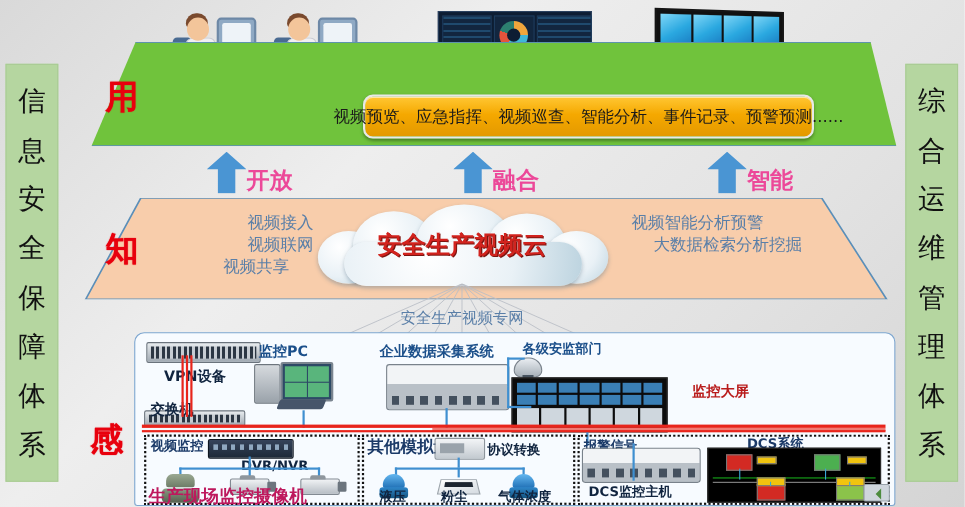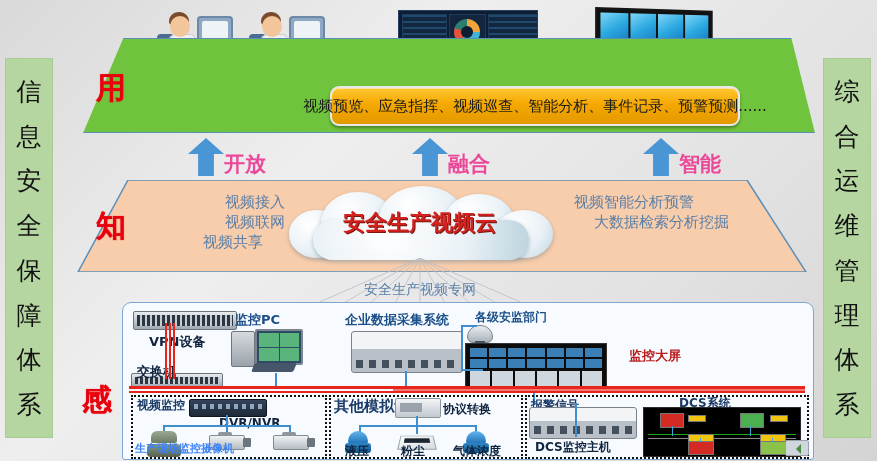--- a/index.html
+++ b/index.html
@@ -448,21 +448,21 @@
     <div class="bluewire" style="left:40px;top:122px;width:128px;height:2px;background:#3f8fd0;"></div>
     <div class="bluewire" style="left:40px;top:122px;width:2px;height:8px;background:#3f8fd0;"></div>
     <div class="bluewire" style="left:103px;top:122px;width:2px;height:8px;background:#3f8fd0;"></div>
     <div class="bluewire" style="left:166px;top:122px;width:2px;height:8px;background:#3f8fd0;"></div>
     <div class="ptz" style="left:24px;top:128px;">
         <u></u>
         <s></s>
       </div>
     <div class="cam" style="left:86px;top:132px;"></div>
     <div class="cam" style="left:150px;top:132px;"></div>
-    <div class="ilabel-dark" style="left:12px;top:138px;font-size:11px;color:#3b82f6;">生产现场监控摄像机</div>
+    <div class="ilabel-dark" style="left:12px;top:138px;font-size:16px;color:#be185d;">生产现场监控摄像机</div>
 
     <div class="dashbox" style="left:206px;top:92px;width:190px;height:60px;"></div>
     <div class="ilabel-dark" style="left:211px;top:94px;font-size:15px;color:#1b3a68;">其他模拟量</div>
     <div class="proto" style="left:272px;top:95px;">
         <i></i>
       </div>
     <div class="ilabel-dark" style="left:320px;top:98px;font-size:12px;color:#10243f;">协议转换</div>
     <div class="bluewire" style="left:293px;top:113px;width:2px;height:9px;background:#3f8fd0;"></div>
     <div class="bluewire" style="left:236px;top:122px;width:118px;height:2px;background:#3f8fd0;"></div>
     <div class="bluewire" style="left:236px;top:122px;width:2px;height:9px;background:#3f8fd0;"></div>

